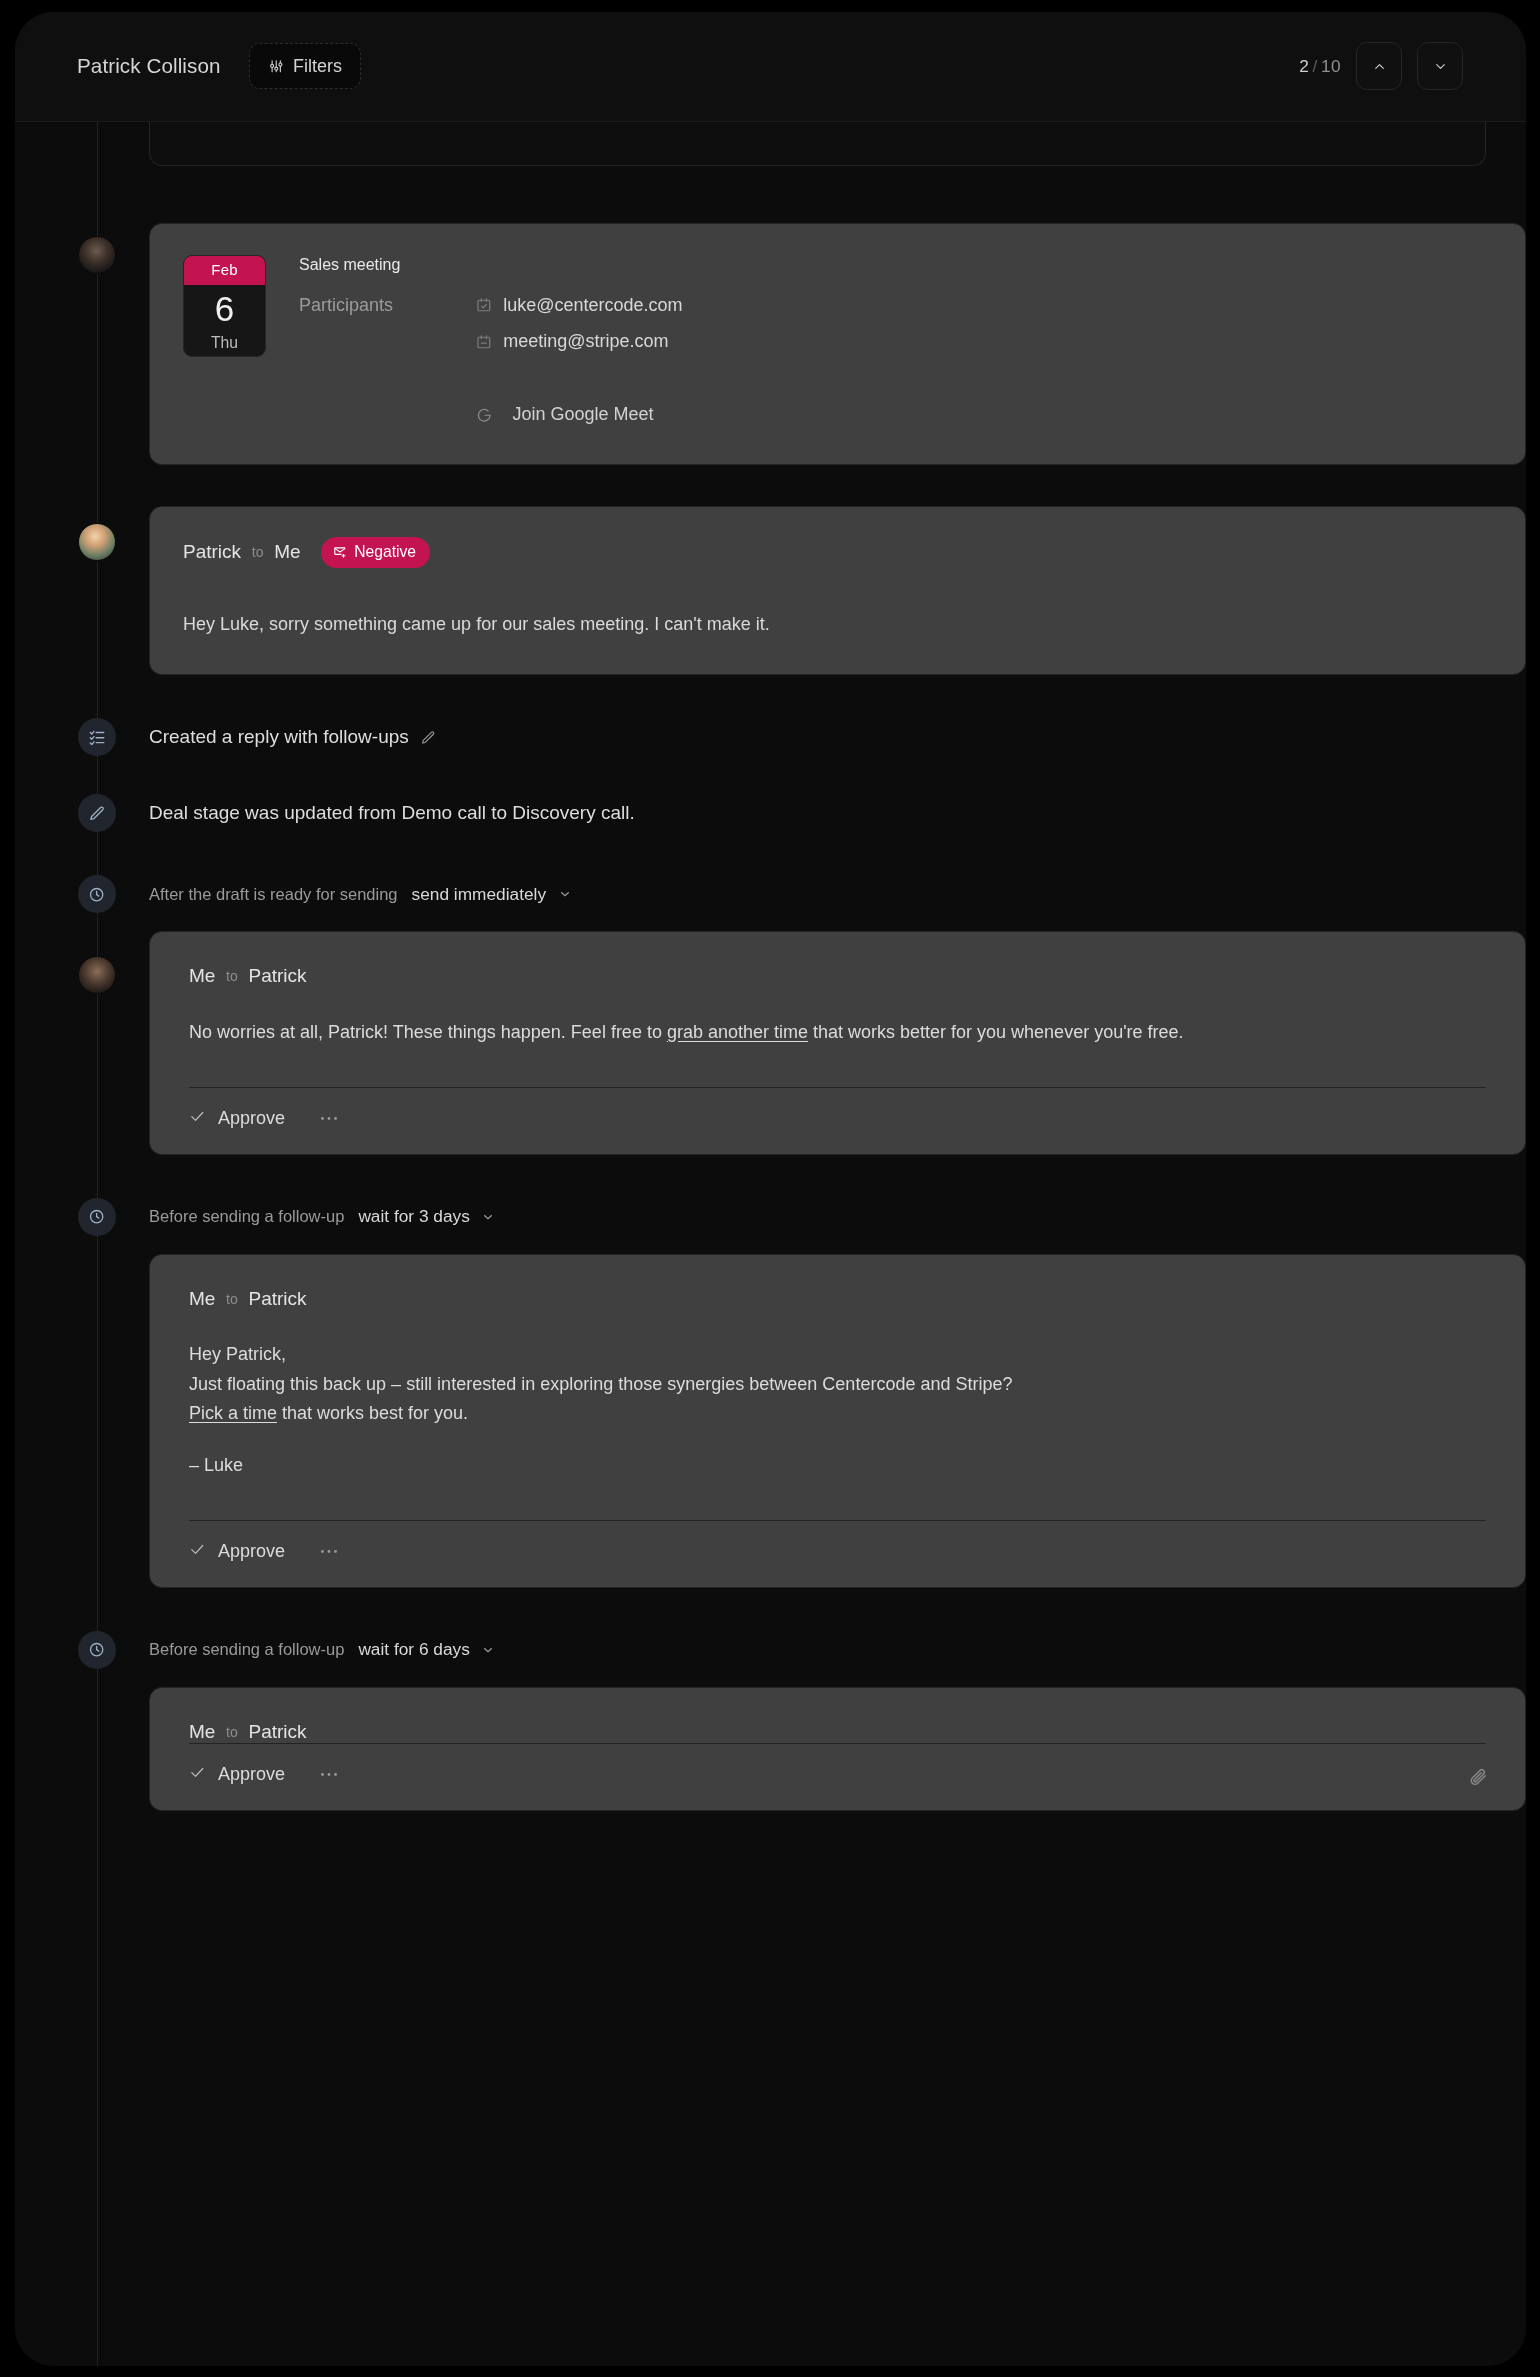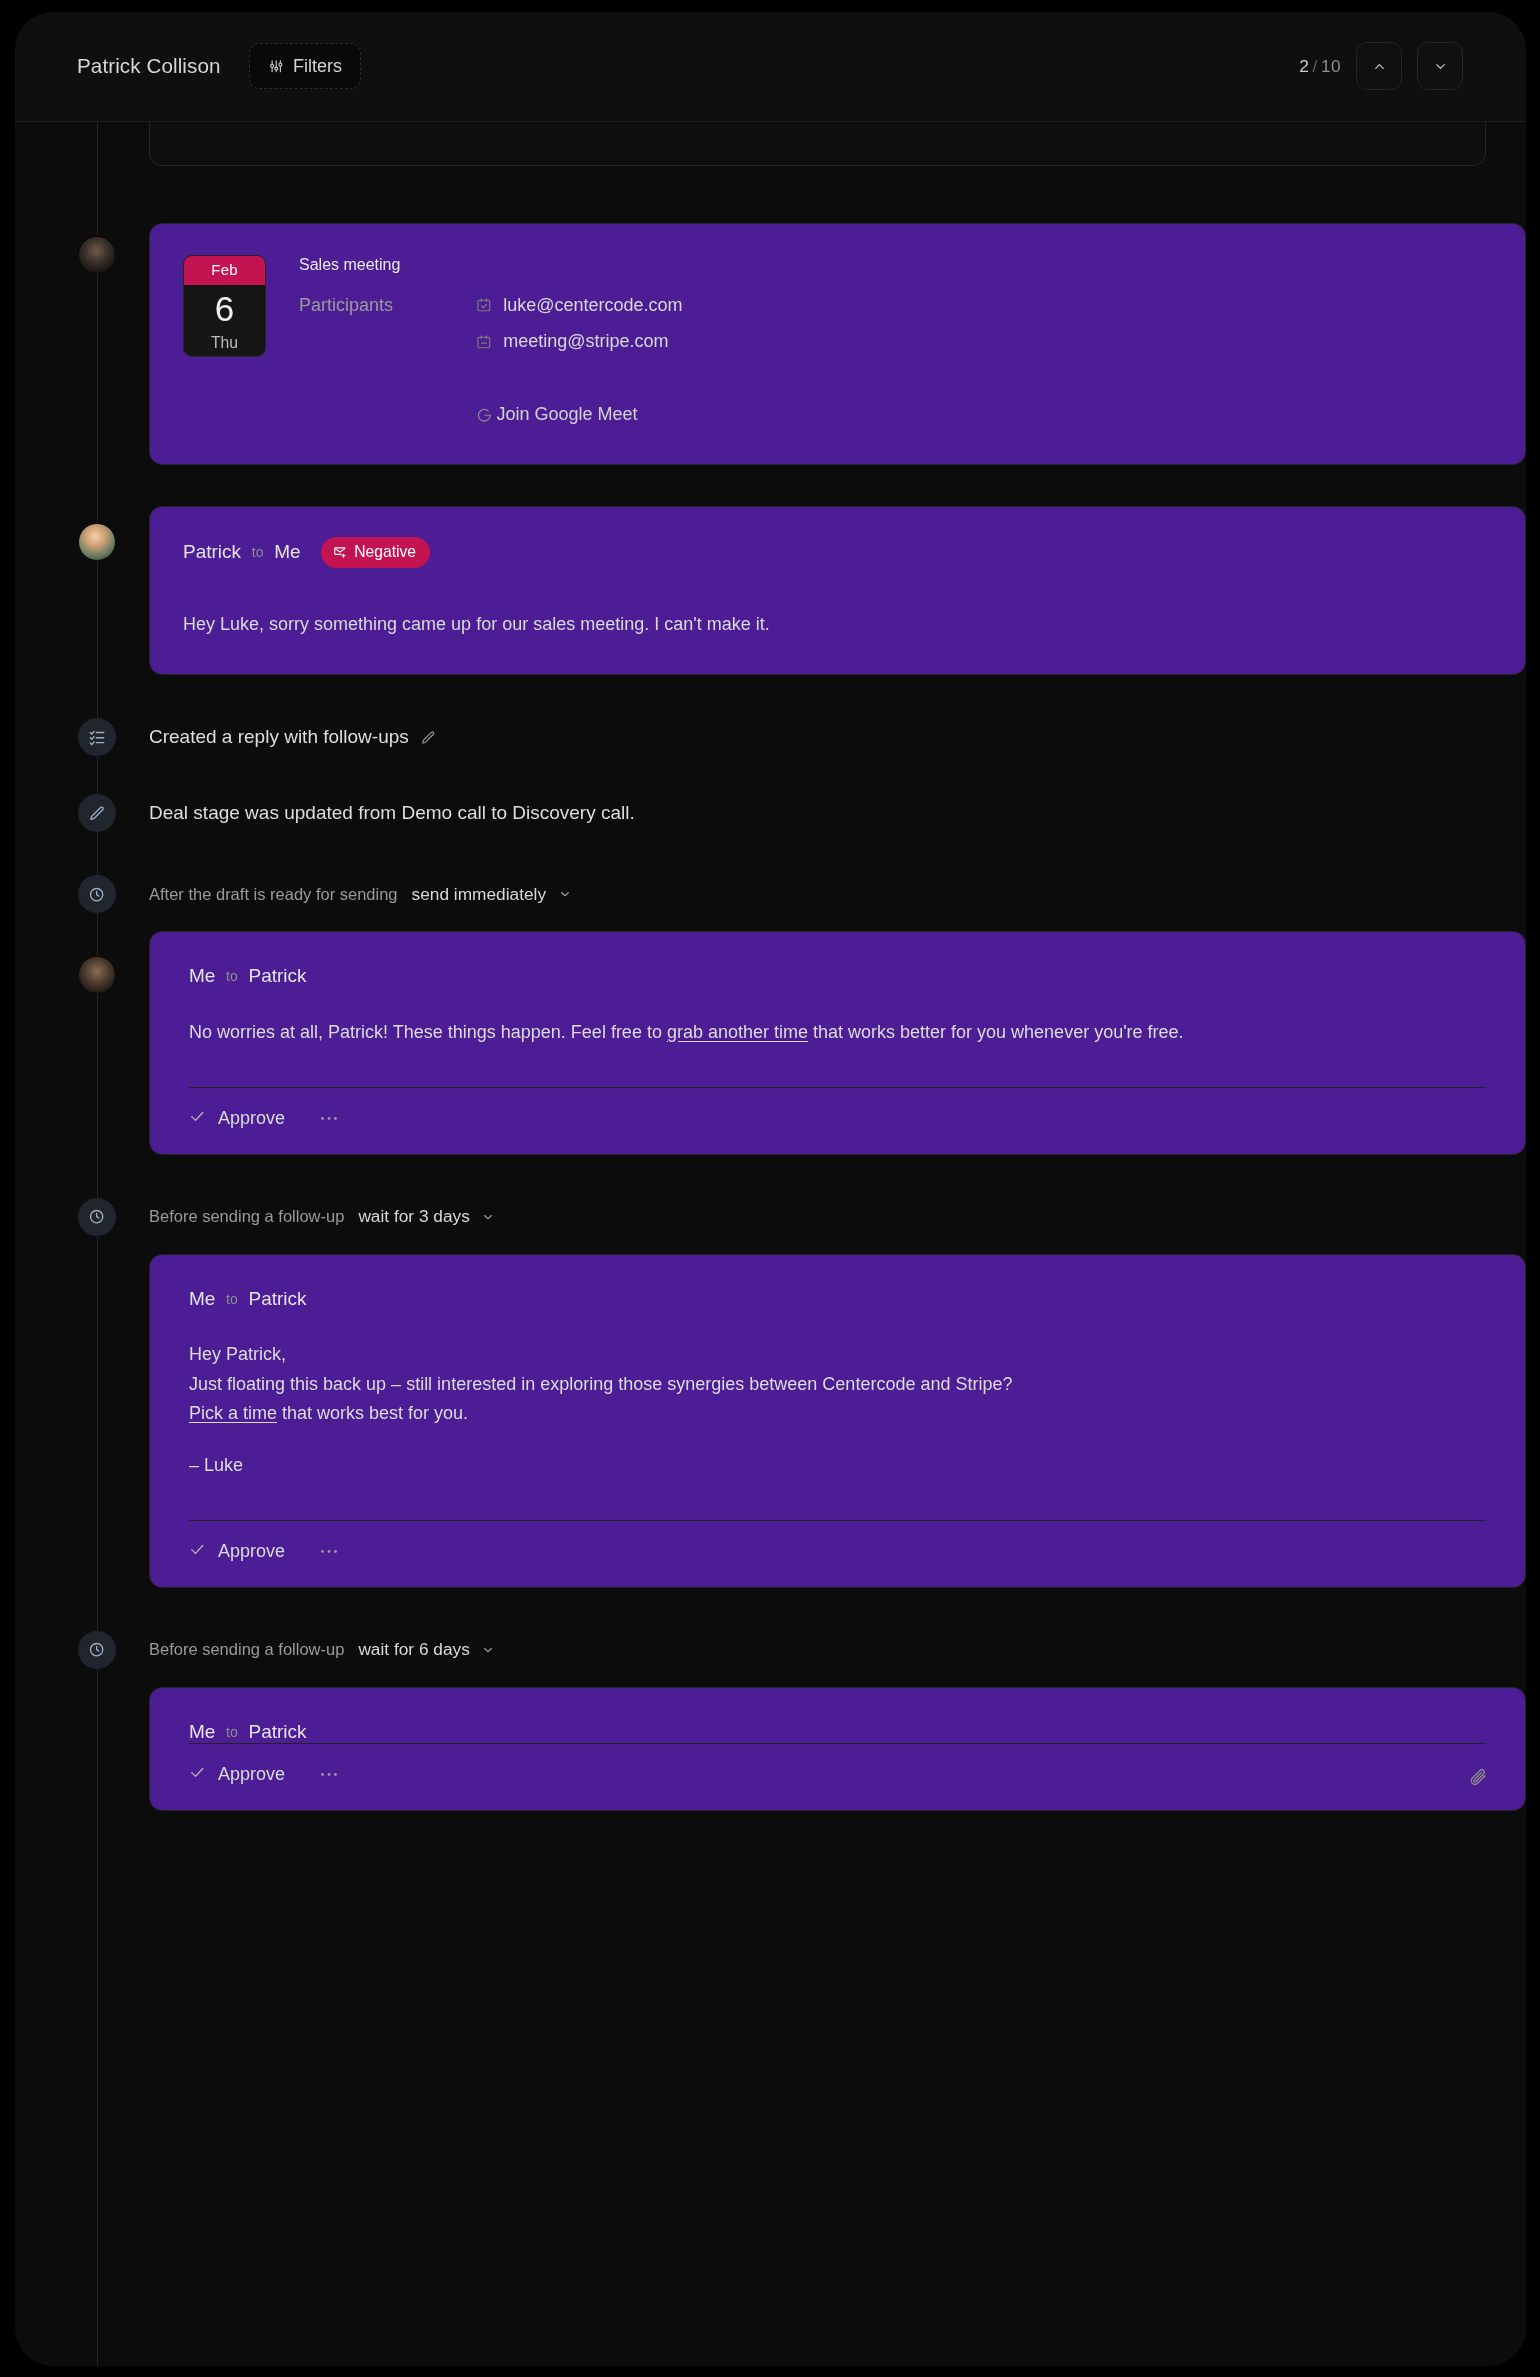--- a/index.html
+++ b/index.html
@@ -122,21 +122,21 @@
   .tl-icon {
     position: absolute;
     left: 63px;
     width: 38px; height: 38px;
     border-radius: 50%;
     background: #20252e;
     display: flex; align-items: center; justify-content: center;
   }
 
   .card {
-    background: #4c1d95;
+    background: #404040;
     border: 0.8px solid #242424;
     border-radius: 13px;
     width: 1379px;
   }
 
   
   .partial-card {
     position: relative;
     margin: 0 0 0 134px;
     width: 1337px;
@@ -199,21 +199,21 @@
     display: flex;
     align-items: center;
     gap: 11.5px;
     margin-bottom: 15.7px;
   }
   .participant:last-child { margin-bottom: 0; }
   .participant .pmail { font-size: 18px; color: #d8d8d8; text-align: right; }
   .meet-link {
     display: inline-flex;
     align-items: center;
-    gap: 4px;
+    gap: 20px;
     margin-top: 38px;
     margin-left: 177px;
     cursor: pointer;
   }
   .meet-link .lbl { font-size: 18px; color: #d2d2d2; }
 
   
   .email-wrap { margin-top: 41px; }
   .email-card { padding: 30px 33px 36px 33px; }
   .msg-head {

